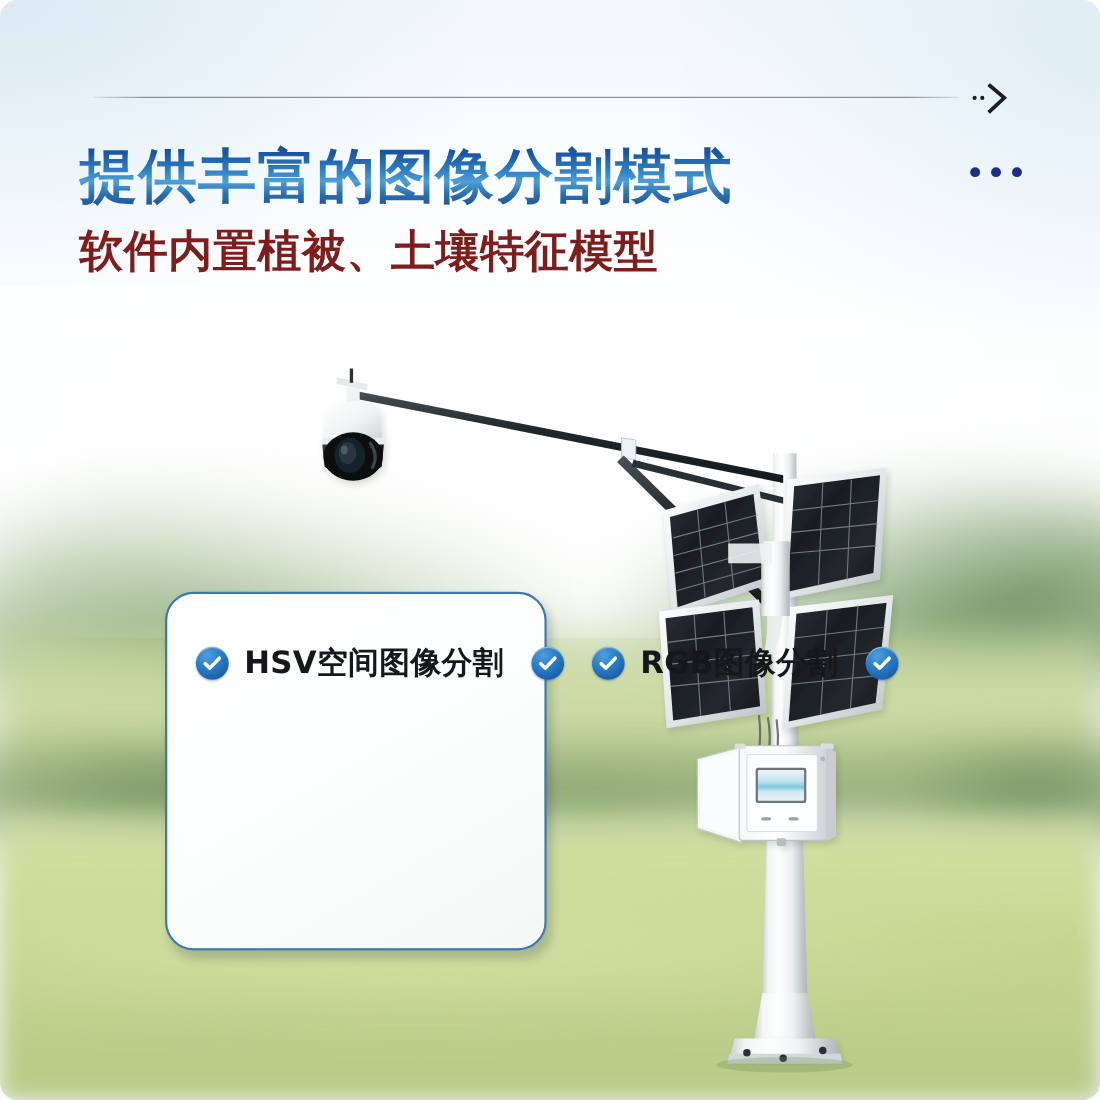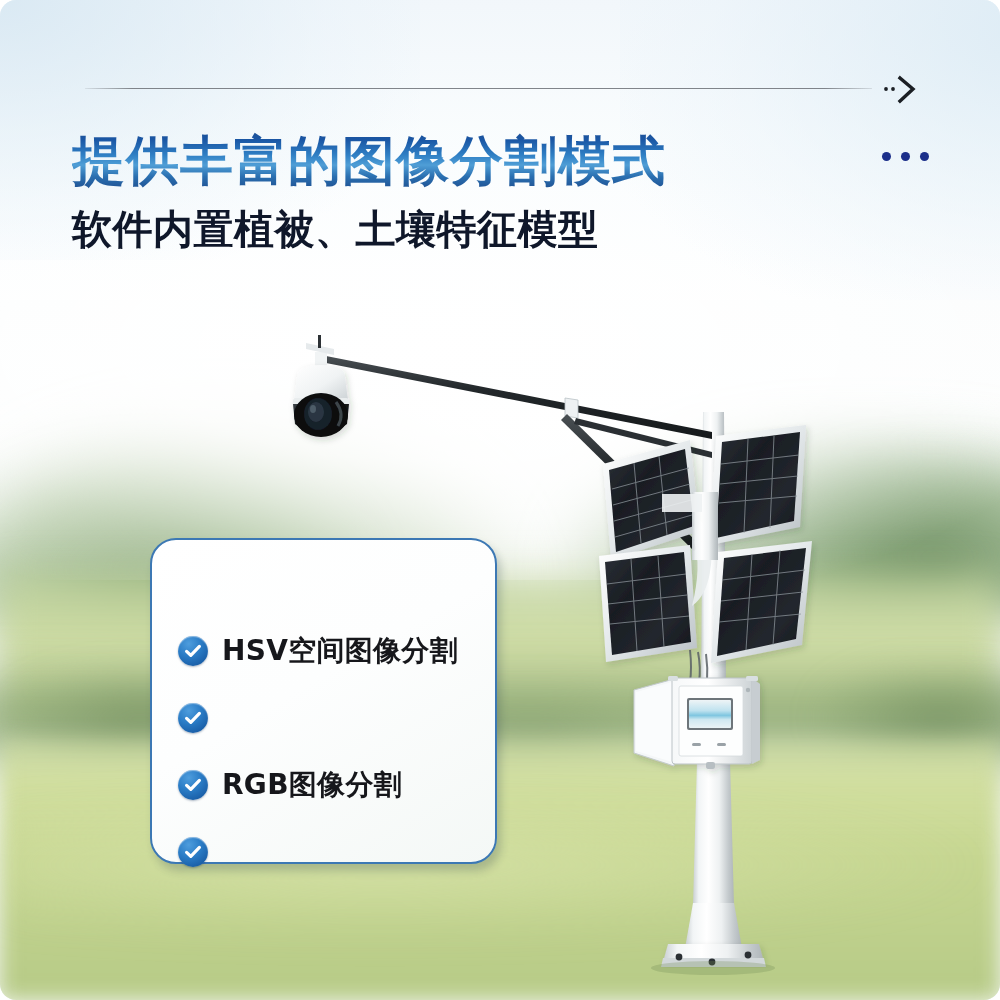--- a/index.html
+++ b/index.html
@@ -173,38 +173,38 @@
     -webkit-text-fill-color: transparent;
     text-shadow: none;
   }
   .title-sub {
     position: absolute; left: 72px; top: 203px;
     font-family: "DejaVu Serif", "Liberation Serif", serif;
     font-weight: 700;
     font-size: 40px;
     line-height: 52px;
     letter-spacing: 0.5px;
-    color: #0f172a;
+    color: #7f1d1d;
     white-space: nowrap;
   }
 
   
   .feature-card {
     position: absolute;
     left: 150px; top: 538px;
     width: 347px; height: 326px;
     background: linear-gradient(150deg, #ffffff 0%, #fdfefe 45%, #f4f8f6 100%);
     border: 2px solid #3c78b4;
     border-radius: 26px;
     box-shadow: 4px 7px 9px rgba(30,50,70,.22);
   }
   .feature-list {
     position: absolute; left: 0; top: 0; width: 100%; height: 100%;
     padding: 42px 0 0 26px;
-    display: flex; flex-direction: column; gap: 25px; margin-top: 48px;
+    display: flex; gap: 25px;
   }
   .feature-item {
     display: flex; align-items: center; gap: 14px;
     height: 42px;
   }
   .check-icon {
     flex: 0 0 auto;
     width: 30px; height: 30px; border-radius: 50%;
     background: radial-gradient(circle at 36% 26%, #4e9ddd 0%, #2a7cc6 42%, #1a5fa8 78%, #17528f 100%);
     box-shadow: 0 1px 2px rgba(20,50,90,.35), inset 0 1px 1px rgba(255,255,255,.45);

